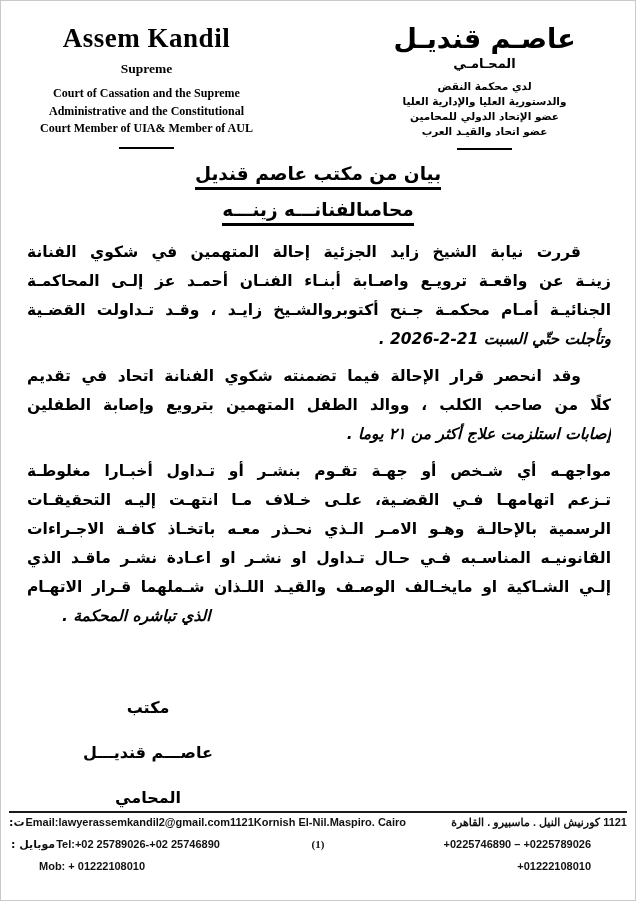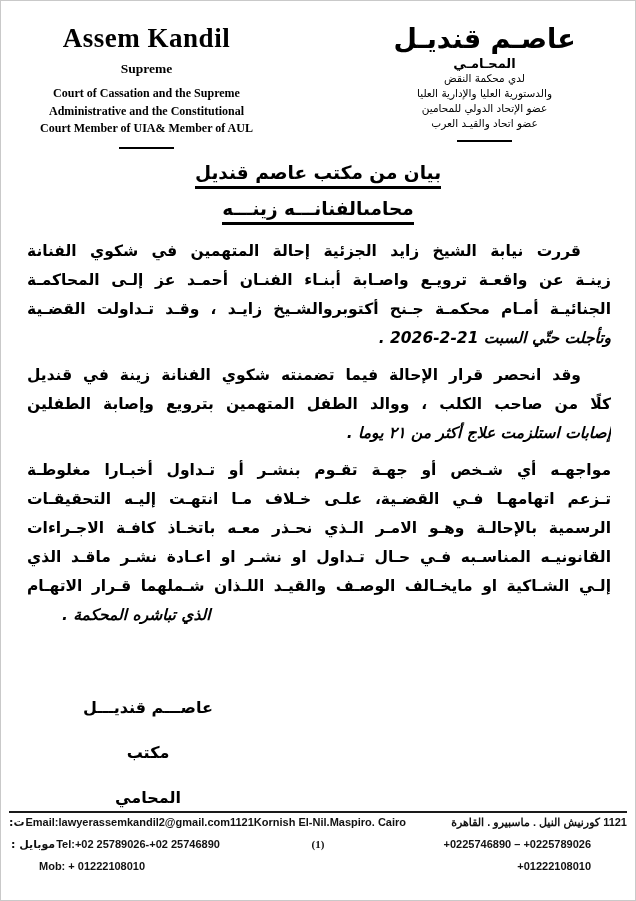--- a/index.html
+++ b/index.html
@@ -24,21 +24,21 @@
   .h-en .name { font-size: 27px; letter-spacing: 0.5px; }
   .h-en .role { font-size: 13.5px; margin-top: 7px; }
   .h-en .cred { font-size: 12px; margin-top: 8px; line-height: 17.5px; }
   .h-rule { width: 55px; border-top: 2px solid #000; margin: 9px auto 0; }
   .h-ar {
     width: 185px; text-align: center; direction: rtl;
     font-weight: bold;
   }
   .h-ar .name { font-size: 27px; }
   .h-ar .role { font-size: 13px; margin-top: 2px; }
-  .h-ar .cred { font-size: 10.5px; margin-top: 0; line-height: 15px; font-weight: normal; }
+  .h-ar .cred { font-size: 10.5px; margin-top: 8px; line-height: 15px; font-weight: bold; }
   
   .titles { text-align: center; margin-top: 13px; direction: rtl; }
   .title-main, .title-sub {
     display: inline-block; font-weight: bold; font-size: 18.5px;
     border-bottom: 3px solid #000; padding-bottom: 3px;
   }
   .title-sub { margin-top: 9px; }
   
   .doc-body {
     direction: rtl; margin: 12px 24px 0 26px;
@@ -112,37 +112,37 @@
 </div>
 
 <div class="doc-body">
   <div class="para">
     <div class="line first">قررت نيابة الشيخ زايد الجزئية إحالة المتهمين في شكوي الفنانة</div>
     <div class="line">زينـة عن واقعـة ترويـع واصـابة أبنـاء الفنـان أحمـد عز إلـى المحاكمـة</div>
     <div class="line">الجنائيـة أمـام محكمـة جـنح أكتوبروالشـيخ زايـد  ، وقـد تـداولت القضـية</div>
     <div class="line last">وتأجلت حتّي السبت 21-2-2026 .</div>
   </div>
   <div class="para">
-    <div class="line first">وقد انحصر قرار الإحالة فيما تضمنته شكوي الفنانة زينة  في قنديل</div>
+    <div class="line first">وقد انحصر قرار الإحالة فيما تضمنته شكوي الفنانة اتحاد  في تقديم</div>
     <div class="line">كلًا من صاحب الكلب ، ووالد الطفل المتهمين بترويع وإصابة الطفلين</div>
     <div class="line last">إصابات استلزمت علاج أكثر من ٢١ يوما .</div>
   </div>
   <div class="para">
     <div class="line">مواجهـه أي شـخص أو جهـة تقـوم بنشـر أو تـداول أخبـارا مغلوطـة</div>
     <div class="line">تـزعم اتهامهـا فـي القضـية، علـى خـلاف مـا انتهـت إليـه التحقيقـات</div>
     <div class="line">الرسمية بالإحالـة وهـو الامـر الـذي نحـذر معـه باتخـاذ كافـة الاجـراءات</div>
     <div class="line">القانونيـه المناسـبه فـي حـال تـداول او نشـر او اعـادة نشـر ماقـد الذي</div>
     <div class="line">إلـي الشـاكية او مايخـالف الوصـف والقيـد اللـذان شـملهما قـرار الاتهـام</div>
     <div class="line last inset"><span>الذي تباشره المحكمة .</span></div>
   </div>
 </div>
 
 <div class="signature">
+  <div class="sig-line">مكتب</div>
   <div class="sig-line">عاصـــم قنديـــل</div>
-  <div class="sig-line">مكتب</div>
   <div class="sig-line">المحامي</div>
 </div>
 
 <div class="footer">
   <div class="f-row">
     <div class="f-left">
       <span class="ar">ت:</span>
       <span>Email:lawyerassemkandil2@gmail.com1121Kornish  El-Nil.Maspiro.  Cairo</span>
     </div>
     <div class="f-addr">1121   كورنيش النيل . ماسبيرو . القاهرة</div>

